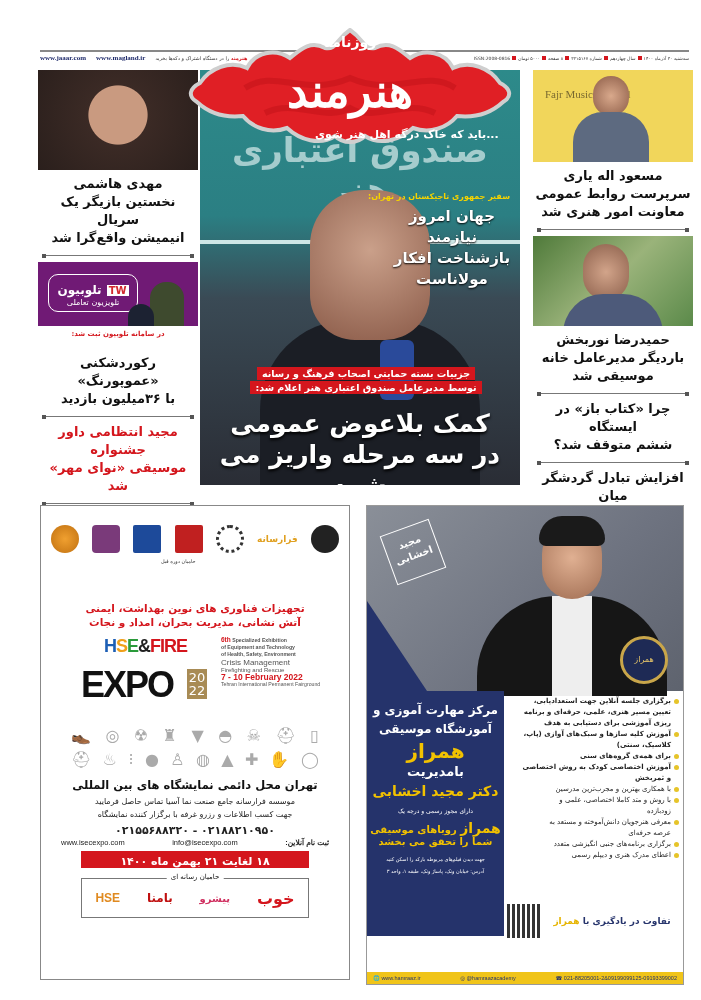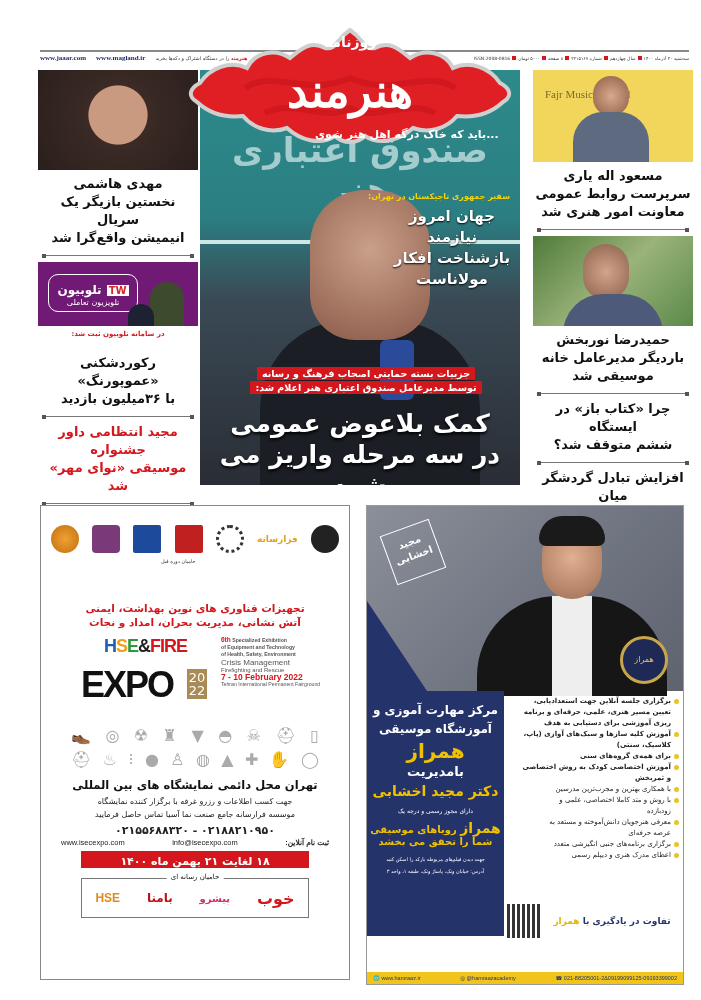--- a/index.html
+++ b/index.html
@@ -281,22 +281,22 @@
     <span>●</span>
     <span>♙</span>
     <span>◍</span>
     <span>▲</span>
     <span>✚</span>
     <span>✋</span>
     <span>◯</span>
   </div>
   <div class="venue">تهران محل دائمی نمایشگاه های بین المللی</div>
   <div class="info">
+    <div>موسسه فرارسانه جامع صنعت نما آسیا تماس حاصل فرمایید</div>
     <div>جهت کسب اطلاعات و رزرو غرفه با برگزار کننده نمایشگاه</div>
-    <div>موسسه فرارسانه جامع صنعت نما آسیا تماس حاصل فرمایید</div>
   </div>
   <div class="phones">۰۲۱۵۵۶۸۸۳۲۰ - ۰۲۱۸۸۲۱۰۹۵۰</div>
   <div class="web">
     <span>www.isecexpo.com</span>
     <span>info@isecexpo.com</span>
     <span class="reg">ثبت نام آنلاین:</span>
   </div>
   <div class="deadline">۱۸ لغایت ۲۱ بهمن ماه ۱۴۰۰</div>
   <div class="media">
     <span class="media-label">حامیان رسانه ای</span>

